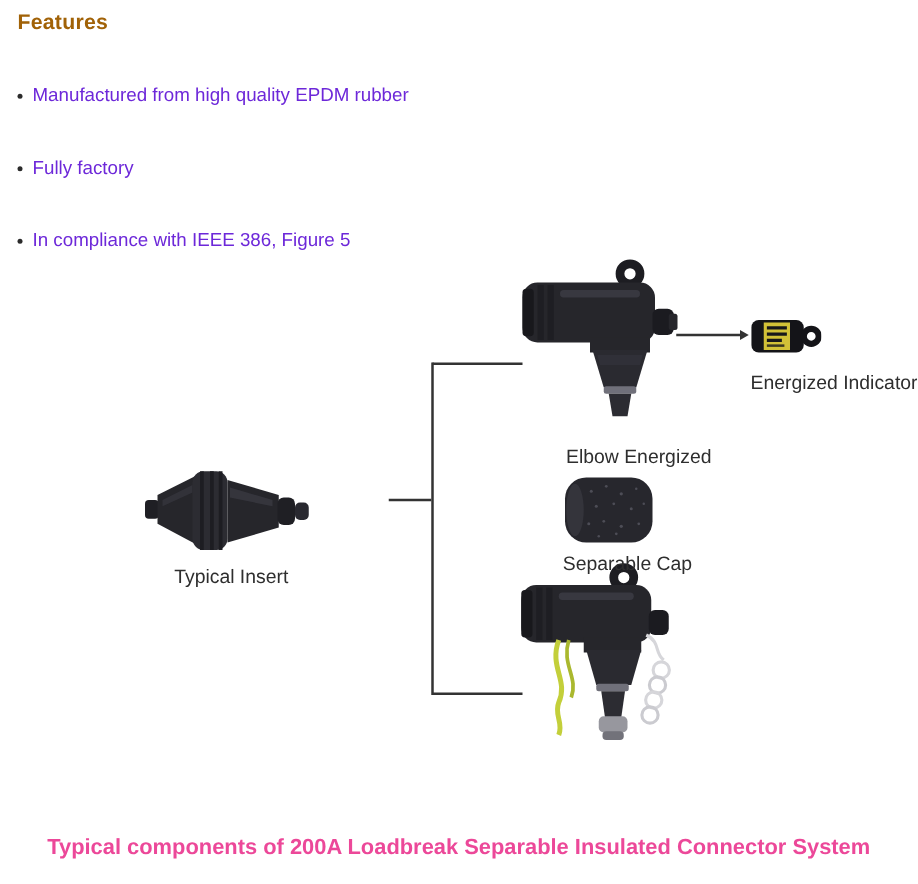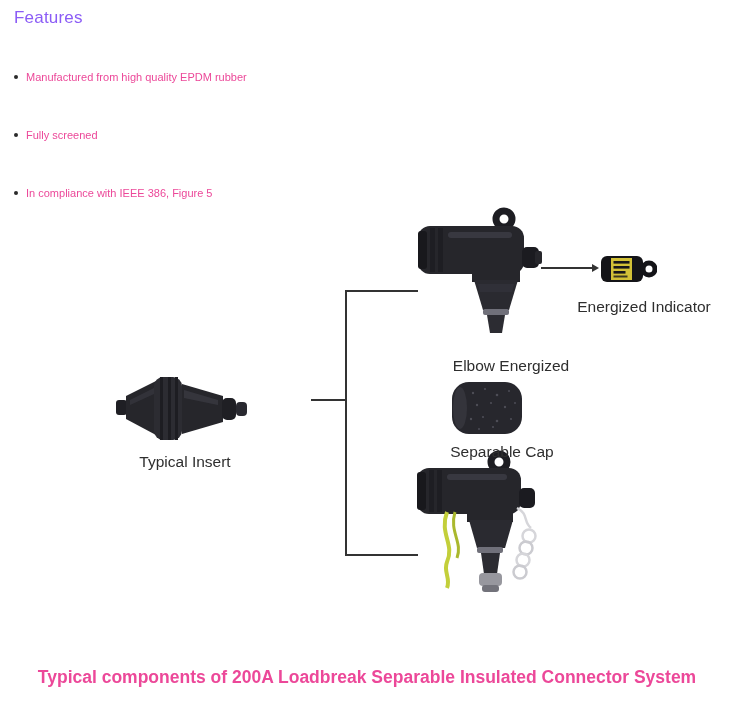--- a/index.html
+++ b/index.html
@@ -8,32 +8,32 @@
     position: relative;
     width: 734px;
     height: 707px;
     background: #ffffff;
     font-family: "Liberation Sans", sans-serif;
     overflow: hidden;
   }
   .features { position: absolute; left: 14px; top: 8px; }
   .features h1 {
     font-size: 17px;
-    font-weight: 400;
-    color: #8b5cf6;
+    font-weight: 700;
+    color: #a16207;
     letter-spacing: 0.2px;
   }
   .features ul { list-style: none; margin-top: 11px; }
   .features li {
     display: flex;
     align-items: center;
     gap: 8px;
     height: 19px;
-    font-size: 11px;
-    color: #ec4899;
+    font-size: 15px;
+    color: #6d28d9;
     margin-top: 39px;
   }
   .dot { width: 4px; height: 4px; border-radius: 50%; background: #2b2b2b; flex: 0 0 auto; }
   .lbl {
     position: absolute;
     font-size: 15.5px;
     color: #2e2e2e;
     text-align: center;
     white-space: nowrap;
   }
@@ -63,21 +63,21 @@
 
   <section class="features">
     <h1>Features</h1>
     <ul>
       <li>
         <span class="dot"></span>
         <span>Manufactured from high quality EPDM rubber</span>
       </li>
       <li>
         <span class="dot"></span>
-        <span>Fully screened</span>
+        <span>Fully factory</span>
       </li>
       <li>
         <span class="dot"></span>
         <span>In compliance with IEEE 386, Figure 5</span>
       </li>
     </ul>
   </section>
 
   <div class="ln" style="left:345px; top:290px; width:1.5px; height:266px;"></div>
   <div class="ln" style="left:346px; top:290px; width:72px; height:1.5px;"></div>
@@ -163,20 +163,20 @@
     <rect x="69" y="135" width="17" height="7" rx="3" fill="#72727a"></rect>
     <path d="M34,62 C 26,84 42,94 34,112 C 30,122 38,128 34,138" stroke="#c3cf3a" stroke-width="4" fill="none"></path>
     <path d="M42,62 C 36,82 50,92 44,108" stroke="#aab82e" stroke-width="3" fill="none"></path>
     <path d="M104,58 C 116,64 110,72 118,78" stroke="#d6d6da" stroke-width="2.5" fill="none"></path>
     <circle cx="116" cy="86" r="6.5" fill="none" stroke="#d6d6da" stroke-width="2.5"></circle>
     <circle cx="113" cy="98" r="6.5" fill="none" stroke="#cbcbd0" stroke-width="2.5"></circle>
     <circle cx="110" cy="110" r="6.5" fill="none" stroke="#d6d6da" stroke-width="2.5"></circle>
     <circle cx="107" cy="122" r="6.5" fill="none" stroke="#cbcbd0" stroke-width="2.5"></circle>
   </svg>
 
-  <div class="lbl" style="left:554px; top:298px; width:180px;">Energized Indicator</div>
+  <div class="lbl" style="left:554px; top:298px; width:180px;text-align:right;">Energized Indicator</div>
   <div class="lbl" style="left:431px; top:357px; width:160px;">Elbow Energized</div>
   <div class="lbl" style="left:422px; top:443px; width:160px;">Separable Cap</div>
   <div class="lbl" style="left:105px; top:453px; width:160px;">Typical Insert</div>
 
   <div class="caption">Typical components of 200A Loadbreak Separable Insulated Connector System</div>
 
 </div>
 
 </body></html>

